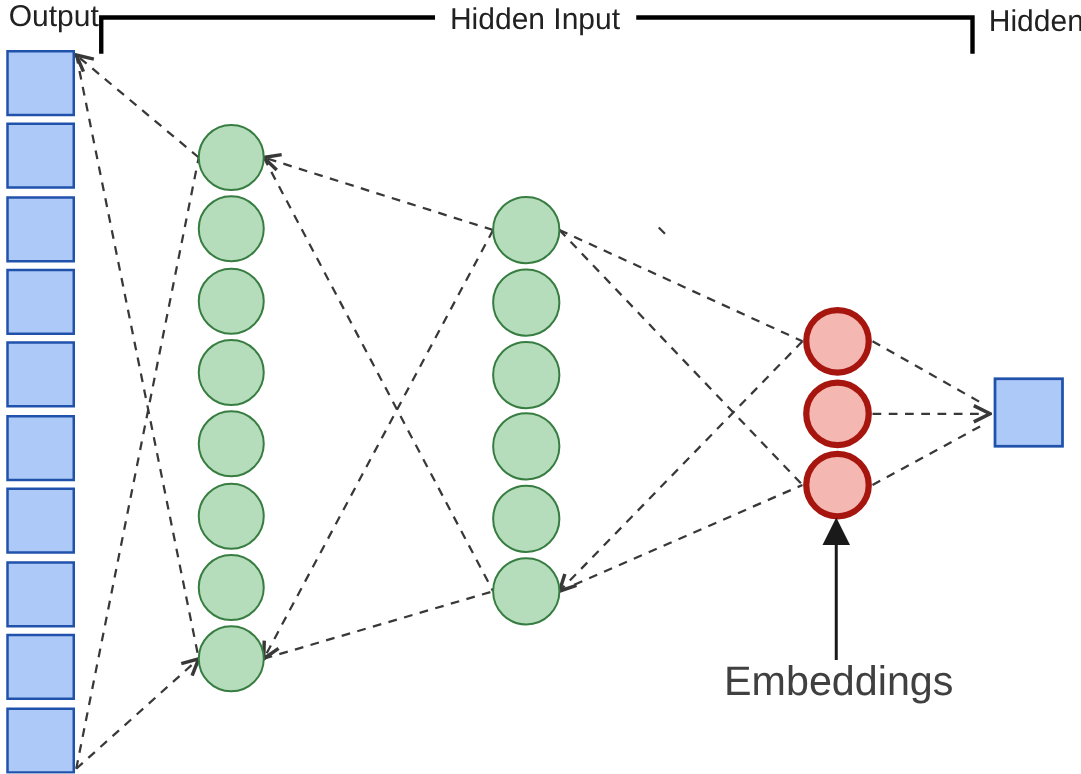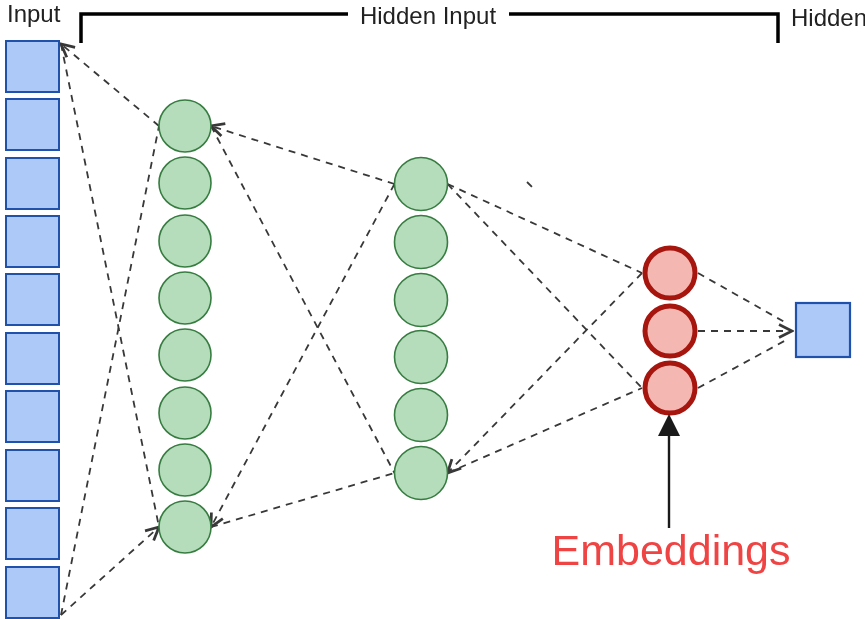--- a/index.html
+++ b/index.html
@@ -17,21 +17,21 @@
     font-size:24px;
     line-height:1.1;
     white-space:nowrap;
     user-select:none;
   }
   #input-label{left:7px;top:1px;}
   #hidden-layers-label{left:428px;top:3px;transform:translateX(-50%);}
   #output-label{left:791px;top:5px;}
   #embeddings-label{
     left:671px;top:527px;transform:translateX(-50%);
-    font-size:43px;color:#ef4444;
+    font-size:33px;color:#404040;
   }
 </style>
 </head>
 <body>
 
 <div id="stage">
 
   <svg id="net-svg" width="865" height="619" viewBox="0 0 865 619">
     <defs>
       <marker id="arrowhead" viewBox="0 0 10 10" refX="9" refY="5" markerWidth="9" markerHeight="9" orient="auto-start-reverse">
@@ -90,17 +90,17 @@
       </g>
 
     <path id="bracket-path" d="M81,43 L81,14 L348,14 M509,14 L778,14 L778,43" fill="none" stroke="#000000" stroke-width="3.5"></path>
 
     <g>
       <line x1="669" y1="528" x2="669" y2="434" stroke="#1a1a1a" stroke-width="2.4"></line>
       <polygon points="669,414 658,436 680,436" fill="#1a1a1a"></polygon>
     </g>
   </svg>
 
-  <div class="lbl" id="input-label">Input</div>
+  <div class="lbl" id="input-label">Output</div>
   <div class="lbl" id="hidden-layers-label">Hidden Input</div>
   <div class="lbl" id="output-label">Hidden</div>
   <div class="lbl" id="embeddings-label">Embeddings</div>
 </div>
 
 </body></html>

